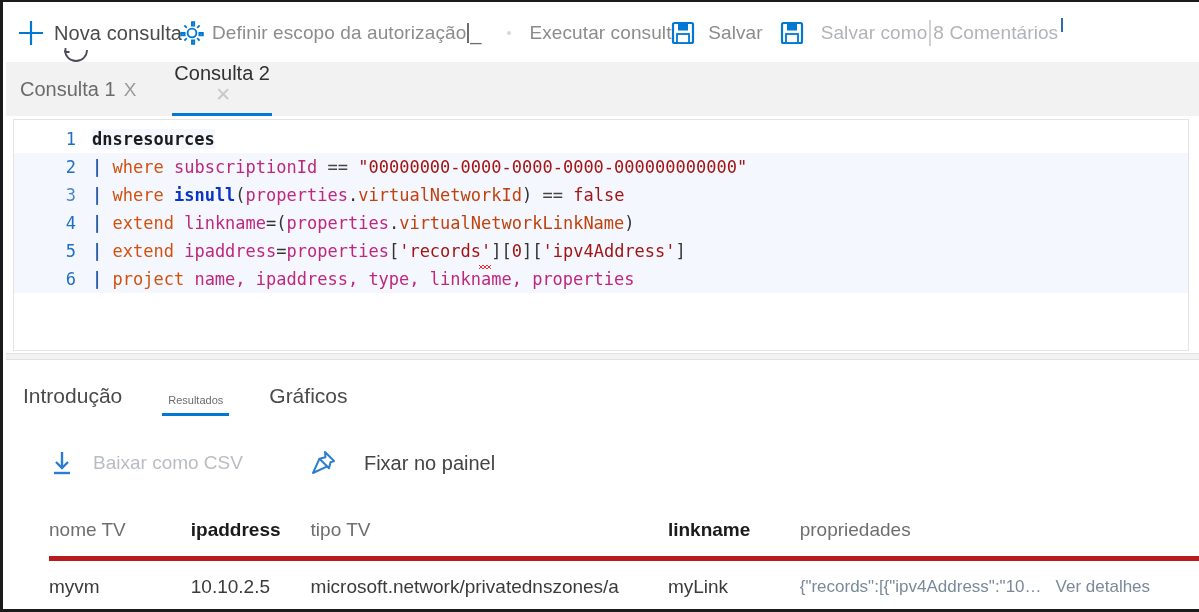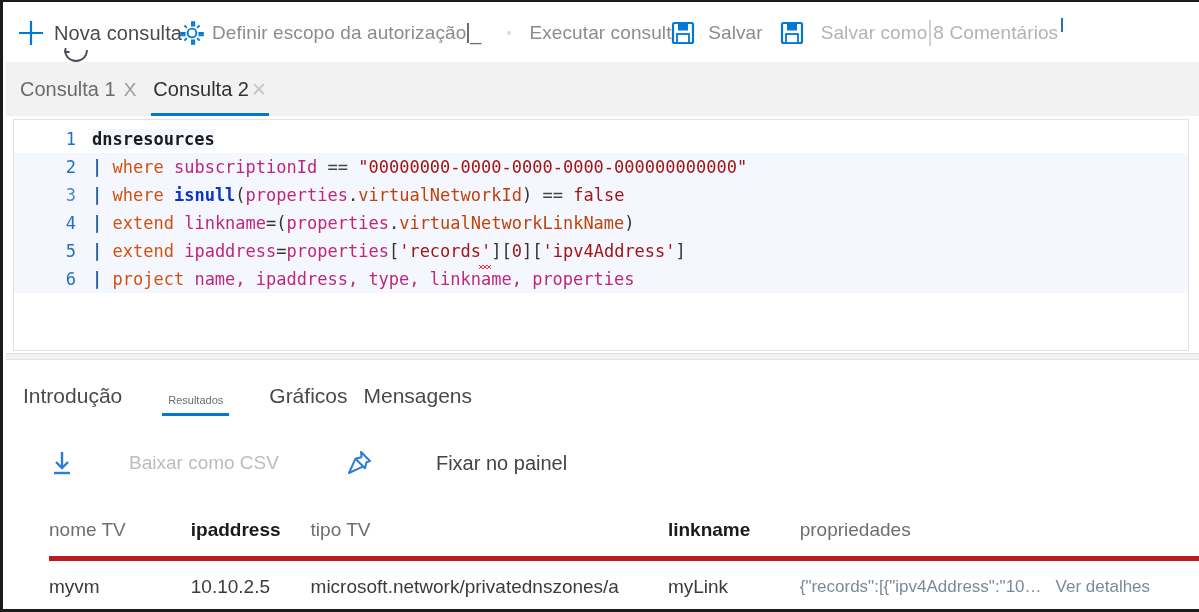--- a/index.html
+++ b/index.html
@@ -146,21 +146,21 @@
   }
   .qtab.active .tab-close { color: #c8c8c8; margin-left: 2px; }
   .qtab.active::after {
     content: "";
     position: absolute;
     left: 4px; right: 4px; bottom: 0;
     height: 3px;
     background: #0078d4;
   }
   #tab-1 { margin-left: 8px; }
-  #tab-2 { margin-left: 5px; }
+  #tab-2 { margin-left: 26px; flex-direction: column; }
 
   
   #editor-wrap {
     position: absolute;
     left: 10px; right: 10px; top: 117px;
     height: 232px;
     background: #ffffff;
     border: 1px solid #e3e3e3;
     box-sizing: border-box;
     overflow: hidden;
@@ -275,21 +275,20 @@
     position: absolute;
     left: 46px; top: 440px;
     display: flex;
     align-items: center;
     height: 42px;
   }
   .action {
     display: flex;
     align-items: center;
     white-space: nowrap;
-    gap: 36px;
   }
   .action .glyph { color:#0078d4; display:inline-flex; }
   #act-csv .label {
     margin-left: 18px;
     color: #b9bdc1;
     font-size: 19px;
   }
   #act-pin { margin-left: 66px; }
   #act-pin .label {
     margin-left: 25px;
@@ -463,21 +462,20 @@
 
     </div>
   </div>
 
   <div id="editor-divider"></div>
 
   <div id="results-tabs">
     <div class="rtab" id="rtab-introducao">Introdução</div>
     <div class="rtab small active" id="rtab-resultados">Resultados</div>
     <div class="rtab" id="rtab-graficos">Gráficos</div>
-    <div class="rtab" id="rtab-mensagens">Mensagens</div>
   </div>
 
   <div id="action-row">
     <div class="action" id="act-csv">
       <span class="glyph">
         <svg width="26" height="28" viewBox="0 0 26 28">
           <path d="M13 3 V18" stroke="#2b7cd3" stroke-width="2.4" fill="none"></path>
           <path d="M7 13 L13 19 L19 13" stroke="#2b7cd3" stroke-width="2.4" fill="none"></path>
           <path d="M5 24 H21" stroke="#2b7cd3" stroke-width="2.4" fill="none"></path>
         </svg>

